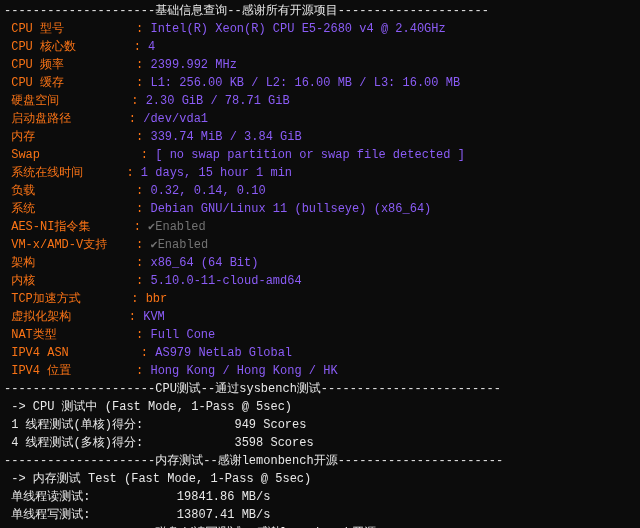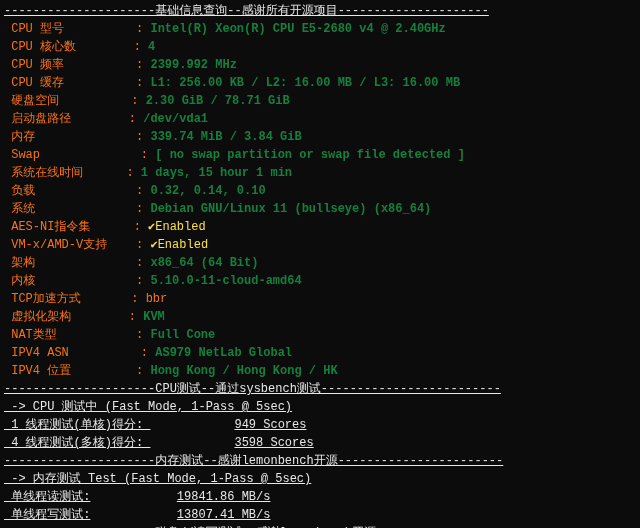--- a/index.html
+++ b/index.html
@@ -8,22 +8,22 @@
       color: #ffffff;
       font-family: "Consolas", "Menlo", "Courier New", monospace;
       font-size: 12px;
       line-height: 1.5;
       width: 640px;
       height: 528px;
       overflow: hidden;
       padding: 2px 4px;
     }
     .pre { white-space: pre; }
-    .cyan-bold { color: #15803d; font-weight: bold; }
+    .cyan-bold { color: #8b5cf6; font-weight: normal; }
     .yellow { color: #f97316; }
-    .green { color: #fde047; }
-    .white { color: #e8e8e8; text-decoration: underline; }
+    .green { color: #737373; }
+    .white { color: #e8e8e8; }
     .row { white-space: pre; }
   </style>
 </head>
 <body>
 
 <div id="root" class="pre"><div class="row"><span class="white">---------------------基础信息查询--感谢所有开源项目---------------------</span></div><div class="row"><span class="yellow"> CPU 型号          </span><span class="yellow">: </span><span class="cyan-bold">Intel(R) Xeon(R) CPU E5-2680 v4 @ 2.40GHz</span></div><div class="row"><span class="yellow"> CPU 核心数        </span><span class="yellow">: </span><span class="cyan-bold">4</span></div><div class="row"><span class="yellow"> CPU 频率          </span><span class="yellow">: </span><span class="cyan-bold">2399.992 MHz</span></div><div class="row"><span class="yellow"> CPU 缓存          </span><span class="yellow">: </span><span class="cyan-bold">L1: 256.00 KB / L2: 16.00 MB / L3: 16.00 MB</span></div><div class="row"><span class="yellow"> 硬盘空间          </span><span class="yellow">: </span><span class="cyan-bold">2.30 GiB / 78.71 GiB</span></div><div class="row"><span class="yellow"> 启动盘路径        </span><span class="yellow">: </span><span class="cyan-bold">/dev/vda1</span></div><div class="row"><span class="yellow"> 内存              </span><span class="yellow">: </span><span class="cyan-bold">339.74 MiB / 3.84 GiB</span></div><div class="row"><span class="yellow"> Swap              </span><span class="yellow">: </span><span class="cyan-bold">[ no swap partition or swap file detected ]</span></div><div class="row"><span class="yellow"> 系统在线时间      </span><span class="yellow">: </span><span class="cyan-bold">1 days, 15 hour 1 min</span></div><div class="row"><span class="yellow"> 负载              </span><span class="yellow">: </span><span class="cyan-bold">0.32, 0.14, 0.10</span></div><div class="row"><span class="yellow"> 系统              </span><span class="yellow">: </span><span class="cyan-bold">Debian GNU/Linux 11 (bullseye) (x86_64)</span></div><div class="row"><span class="yellow"> AES-NI指令集      </span><span class="yellow">: </span><span class="green"><span>✔</span>Enabled</span></div><div class="row"><span class="yellow"> VM-x/AMD-V支持    </span><span class="yellow">: </span><span class="green"><span>✔</span>Enabled</span></div><div class="row"><span class="yellow"> 架构              </span><span class="yellow">: </span><span class="cyan-bold">x86_64 (64 Bit)</span></div><div class="row"><span class="yellow"> 内核              </span><span class="yellow">: </span><span class="cyan-bold">5.10.0-11-cloud-amd64</span></div><div class="row"><span class="yellow"> TCP加速方式       </span><span class="yellow">: </span><span class="yellow">bbr</span></div><div class="row"><span class="yellow"> 虚拟化架构        </span><span class="yellow">: </span><span class="cyan-bold">KVM</span></div><div class="row"><span class="yellow"> NAT类型           </span><span class="yellow">: </span><span class="cyan-bold">Full Cone</span></div><div class="row"><span class="yellow"> IPV4 ASN          </span><span class="yellow">: </span><span class="cyan-bold">AS979 NetLab Global</span></div><div class="row"><span class="yellow"> IPV4 位置         </span><span class="yellow">: </span><span class="cyan-bold">Hong Kong / Hong Kong / HK</span></div><div class="row"><span class="white">---------------------CPU测试--通过sysbench测试-------------------------</span></div><div class="row"><span class="white"> -&gt; CPU 测试中 (Fast Mode, 1-Pass @ 5sec)</span></div><div class="row"><span class="white"> 1 线程测试(单核)得分: 		</span><span class="white">949 Scores</span></div><div class="row"><span class="white"> 4 线程测试(多核)得分: 		</span><span class="white">3598 Scores</span></div><div class="row"><span class="white">---------------------内存测试--感谢lemonbench开源-----------------------</span></div><div class="row"><span class="white"> -&gt; 内存测试 Test (Fast Mode, 1-Pass @ 5sec)</span></div><div class="row"><span class="white"> 单线程读测试:		</span><span class="white">19841.86 MB/s</span></div><div class="row"><span class="white"> 单线程写测试:		</span><span class="white">13807.41 MB/s</span></div><div class="row"><span class="white">---------------------磁盘dd读写测试--感谢lemonbench开源--------------------</span></div></div>
 
 </body></html>

